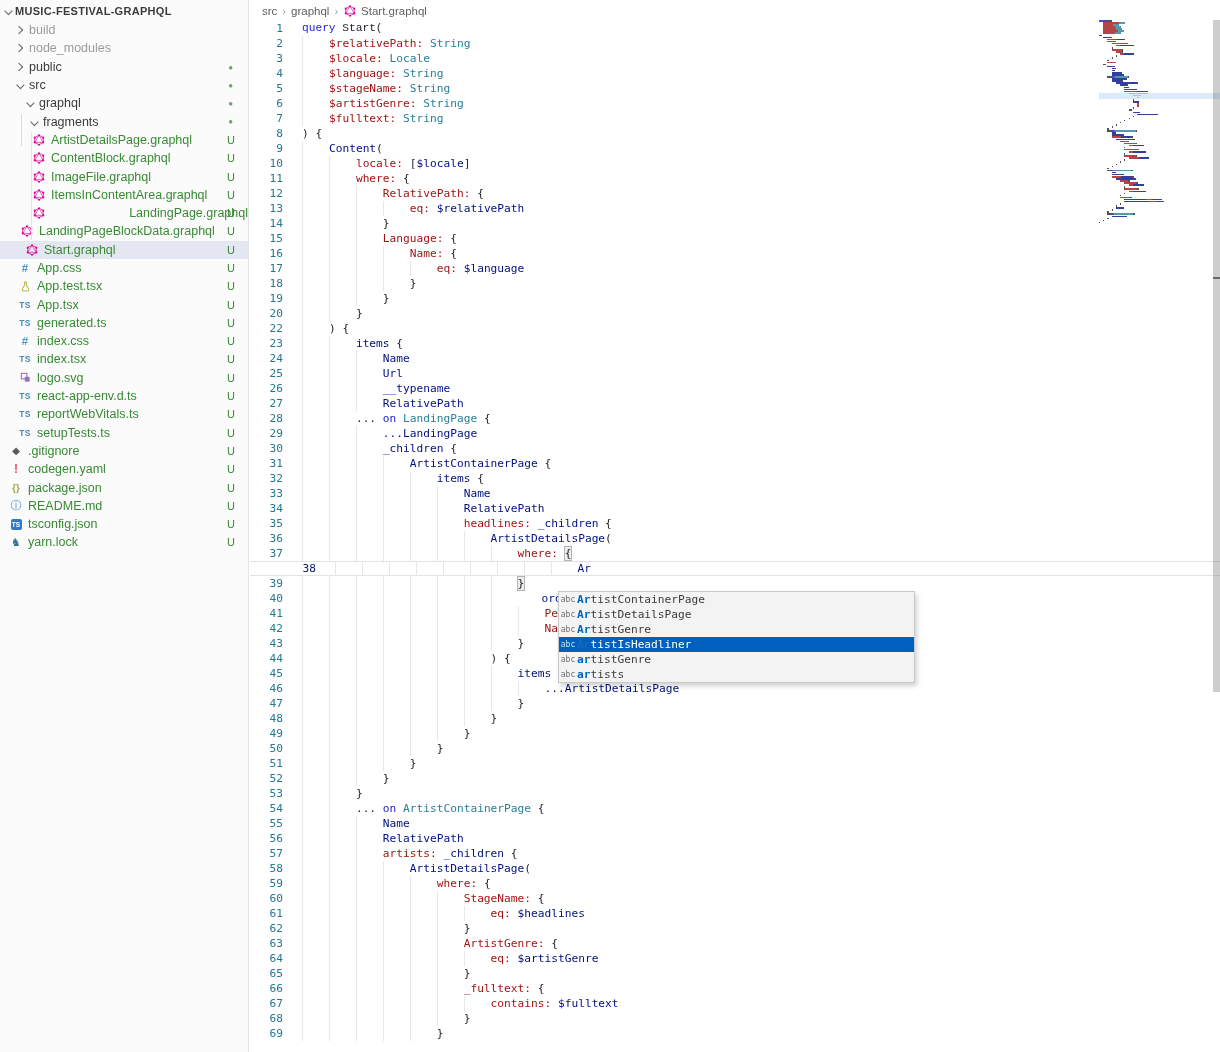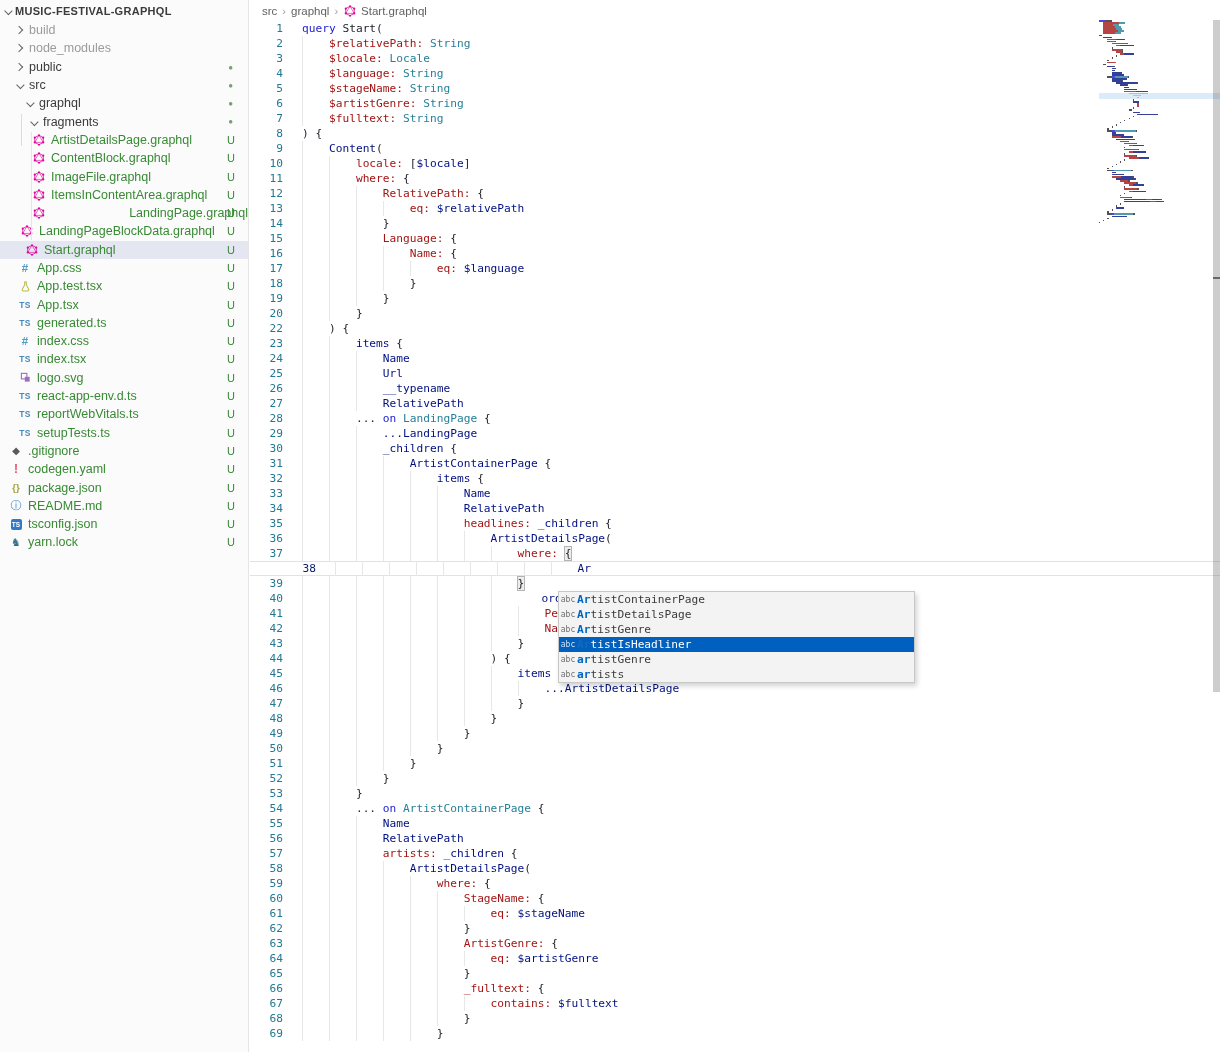--- a/index.html
+++ b/index.html
@@ -332,21 +332,21 @@
               <circle cx="3.5" cy="16.75" r="2.1" fill="#e10098"></circle>
               <circle cx="3.5" cy="7.25" r="2.1" fill="#e10098"></circle>
             </svg>
           </span>
           <span>Start.graphql</span>
         </span>
       </div>
     <div id="code" style="margin-top: 0px; padding-top: 0px;">
         <div class="cl">
           <span class="ln">1</span>
-          <span class="ct" style="background-size: 0px 0px;"><span class="tk-k">query </span><span class="tk-d">Start(</span></span>
+          <span class="ct" style="background-size: 0px 0px; font-family: Liberation Mono, monospace;"><span class="tk-k">query </span><span class="tk-d">Start(</span></span>
         </div>
         <div class="cl">
           <span class="ln">2</span>
           <span class="ct" style="background-size: 4ch 100%;">    <span class="tk-a">$relativePath: </span><span class="tk-t">String</span></span>
         </div>
         <div class="cl">
           <span class="ln">3</span>
           <span class="ct" style="background-size: 4ch 100%;">    <span class="tk-a">$locale: </span><span class="tk-t">Locale</span></span>
         </div>
         <div class="cl">
@@ -568,21 +568,21 @@
         <div class="cl">
           <span class="ln">59</span>
           <span class="ct" style="background-size: 20ch 100%;">                    <span class="tk-a">where: </span><span class="tk-d">{</span></span>
         </div>
         <div class="cl">
           <span class="ln">60</span>
           <span class="ct" style="background-size: 24ch 100%;">                        <span class="tk-a">StageName: </span><span class="tk-d">{</span></span>
         </div>
         <div class="cl">
           <span class="ln">61</span>
-          <span class="ct" style="background-size: 28ch 100%;">                            <span class="tk-a">eq: </span><span class="tk-f">$stageName</span></span>
+          <span class="ct" style="background-size: 28ch 100%;">                            <span class="tk-a">eq: </span><span class="tk-f">$headlines</span></span>
         </div>
         <div class="cl">
           <span class="ln">62</span>
           <span class="ct" style="background-size: 24ch 100%;">                        <span class="tk-d">}</span></span>
         </div>
         <div class="cl">
           <span class="ln">63</span>
           <span class="ct" style="background-size: 24ch 100%;">                        <span class="tk-a">ArtistGenre: </span><span class="tk-d">{</span></span>
         </div>
         <div class="cl">

